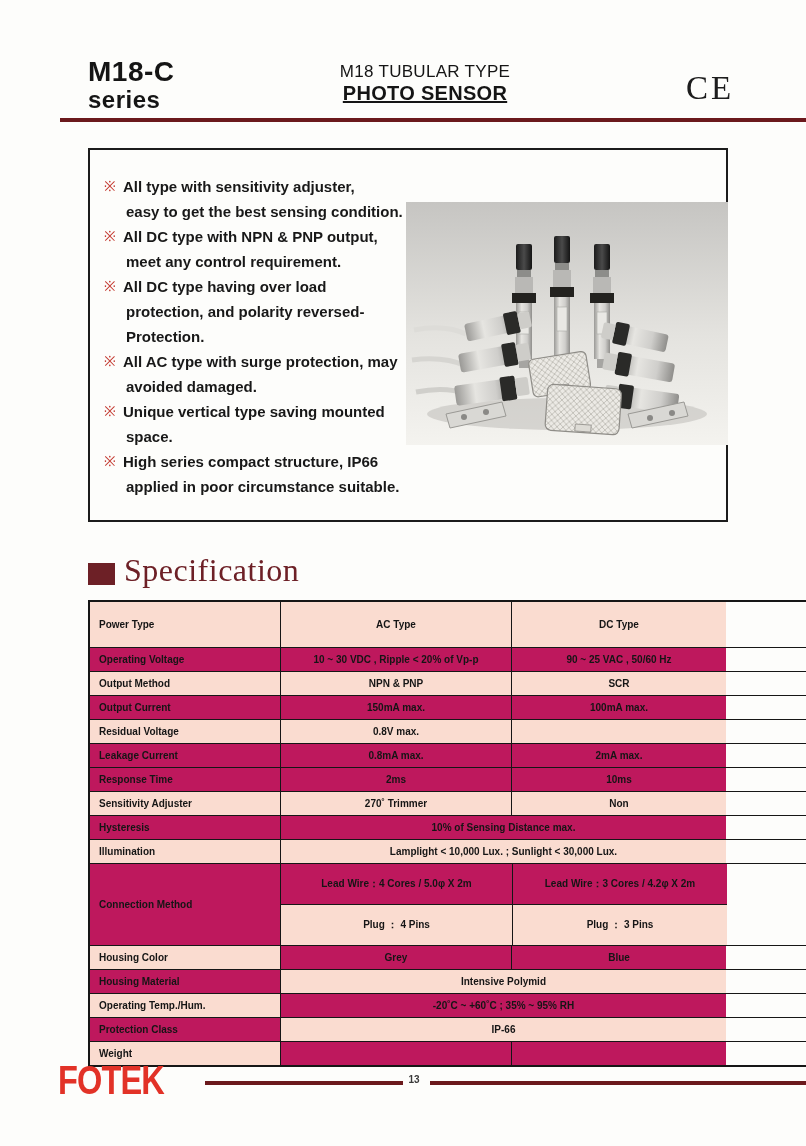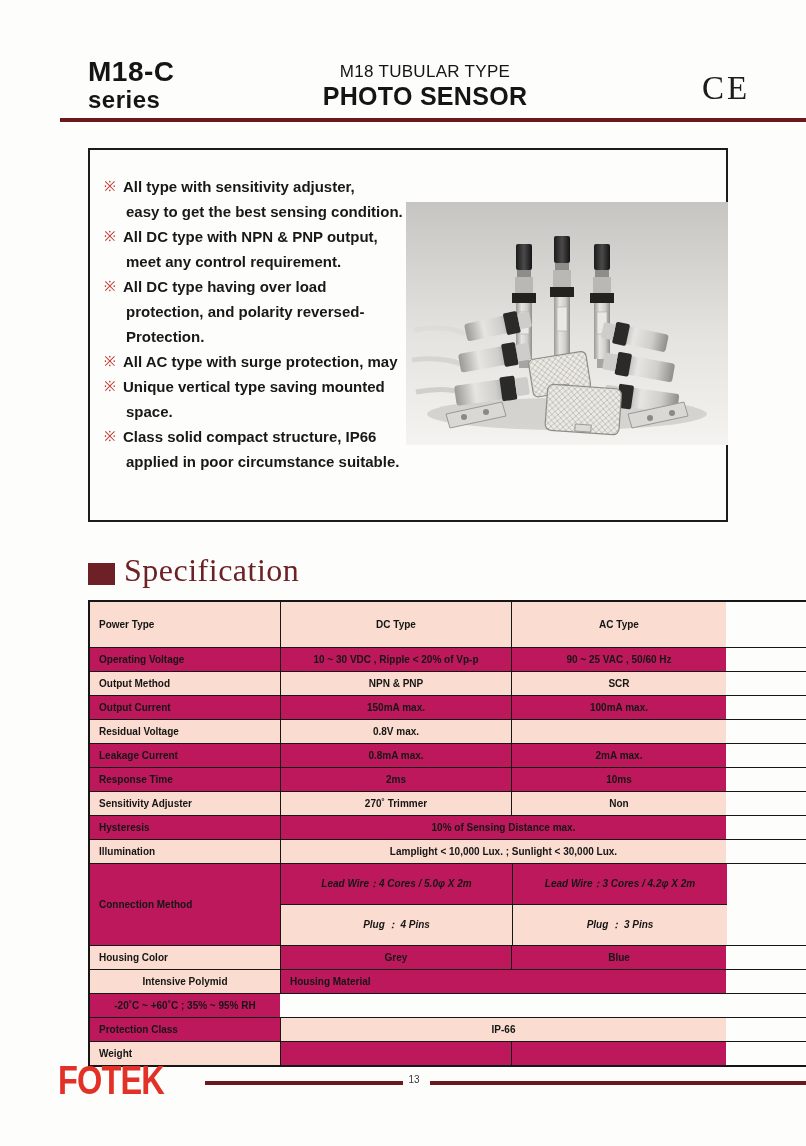--- a/index.html
+++ b/index.html
@@ -8,23 +8,23 @@
     position:relative; width:806px; height:1146px;
     background:#fdfdfb; margin:0 auto; overflow:hidden;
     font-family:"Liberation Sans", sans-serif; color:#151515;
   }
   
   .series-block { position:absolute; left:88px; top:58px; line-height:1; }
   .series-l1 { font-size:28px; font-weight:bold; letter-spacing:0.5px; }
   .series-l2 { font-size:24px; font-weight:bold; margin-top:2px; letter-spacing:0.5px; }
   .title-block { position:absolute; left:300px; top:62px; width:250px; text-align:center; line-height:1.15; }
   .title-l1 { font-size:17px; font-weight:normal; letter-spacing:0.3px; }
-  .title-l2 { font-size:25px; font-weight:bold; letter-spacing:0.3px; }
+  .title-l2 { font-size:20px; font-weight:bold; letter-spacing:0.3px;text-decoration:underline; }
   .ce-mark { position:absolute; left:686px; top:70px; font-family:"Liberation Serif", serif;
-             font-size:33px; font-weight:400; letter-spacing:3px; color:#1d1d1d;margin-left:16px; }
+             font-size:33px; font-weight:400; letter-spacing:3px; color:#1d1d1d; }
   .top-rule { position:absolute; left:60px; top:118px; width:746px; height:4px; background:#6b191c; }
 
   
   .feature-box { position:absolute; left:88px; top:148px; width:640px; height:374px;
                  border:2px solid #1c1c1c; background:#fdfdfb; }
   .features { position:absolute; left:14px; top:24px; width:310px;
               font-size:15px; font-weight:bold; line-height:25px; color:#181818; }
   .feat-line { display:flex; }
   .feat-mark { color:#c43b33; width:19px; flex:0 0 19px; font-weight:normal; font-size:14px; }
   .feat-cont { padding-left:22px; }
@@ -46,30 +46,30 @@
   .h45 > div { min-height:45px; }
   .h23 > div { min-height:23px; }
   .h44 > div { min-height:44px; }
   .cell { display:flex; align-items:center; justify-content:center; text-align:center;
           border-left:1.5px solid #161616; white-space:pre-line; padding:1px 4px; }
   .cell:first-child { border-left:none; }
   .lab { justify-content:flex-start; text-align:left; padding-left:9px; }
   .bp { background:#fadcd0; }
   .bg { background:#be185d; }
   .conn-right { border-left:1.5px solid #161616; display:grid; grid-template-columns:231px 215px; }
-  .conn-right > div { min-height:23px; display:flex; align-items:center; justify-content:center; padding:13px 4px;font-style:italic; }
+  .conn-right > div { min-height:23px; display:flex; align-items:center; justify-content:center; padding:13px 4px; }
   .conn-right > .cr2 { border-left:1.5px solid #161616; }
   .conn-right > .rb { border-top:1.5px solid #161616; }
 
   
   .fotek-logo { position:absolute; left:58px; top:1060px; color:#e23227; font-size:37px;
                 font-weight:bold; letter-spacing:-1px; transform:scaleX(0.88) scaleY(1.12);
                 transform-origin:left center; }
   .foot-line1 { position:absolute; left:205px; top:1081px; width:198px; height:4px; background:#6b191c; }
-  .foot-page  { position:absolute; left:402px; top:1074px; font-size:10px; color:#3a3a3a; width:24px; text-align:center; }
+  .foot-page  { position:absolute; left:402px; top:1074px; font-size:10px; color:#3a3a3a; width:24px; text-align:center;font-weight:bold; }
   .foot-line2 { position:absolute; left:430px; top:1081px; width:376px; height:4px; background:#6b191c; }
 </style>
 </head>
 <body>
 
 <div class="page">
 
   <div class="series-block">
     <div class="series-l1">M18-C</div>
     <div class="series-l2">series</div>
@@ -100,30 +100,31 @@
         <span class="feat-mark">※</span>
         <span>All DC type having over load</span>
       </div>
       <div class="feat-cont">protection, and polarity reversed-</div>
       <div class="feat-cont">Protection.</div>
 
       <div class="feat-line">
         <span class="feat-mark">※</span>
         <span>All AC type with surge protection, may</span>
       </div>
+      <div class="feat-cont">avoided damaged.</div>
 
       <div class="feat-line">
         <span class="feat-mark">※</span>
         <span>Unique vertical type saving mounted</span>
       </div>
       <div class="feat-cont">space.</div>
 
       <div class="feat-line">
         <span class="feat-mark">※</span>
-        <span>Class solid compact structure, IP66</span>
+        <span>High series compact structure, IP66</span>
       </div>
       <div class="feat-cont">applied in poor circumstance suitable.</div>
     </div>
 
     <svg class="photo" viewBox="0 0 322 243" xmlns="http://www.w3.org/2000/svg">
       <defs>
         <linearGradient id="pbg" x1="0" y1="0" x2="0" y2="1">
           <stop offset="0" stop-color="#c6c5c2"></stop>
             <stop offset="0.55" stop-color="#e4e3df"></stop>
             <stop offset="1" stop-color="#f4f3ef"></stop>
@@ -237,22 +238,22 @@
 
   <div class="sec-head">
     <div class="sec-square"></div>
     <div class="sec-title">Specification</div>
   </div>
 
   <div class="spec-table">
 
     <div class="row h45">
       <div class="cell lab bp">Power Type</div>
+      <div class="cell bp">AC Type</div>
       <div class="cell bp">DC Type</div>
-      <div class="cell bp">AC Type</div>
     </div>
 
     <div class="row h23">
       <div class="cell lab bg">Operating Voltage</div>
       <div class="cell bg">10 ~ 30 VDC , Ripple &lt; 20% of Vp-p</div>
       <div class="cell bg">90 ~ 25 VAC , 50/60 Hz</div>
     </div>
 
     <div class="row h23">
       <div class="cell lab bp">Output Method</div>
@@ -311,25 +312,26 @@
       </div>
     </div>
 
     <div class="row h23">
       <div class="cell lab bp">Housing Color</div>
       <div class="cell bg">Grey</div>
       <div class="cell bg">Blue</div>
     </div>
 
     <div class="row2 h23">
+      <div class="cell lab bg">Housing Material</div>
       <div class="cell bp">Intensive Polymid</div>
-      <div class="cell lab bg">Housing Material</div>
-    </div>
-
-    <div class="row2 h23">
+    </div>
+
+    <div class="row2 h23">
+      <div class="cell lab bp">Operating Temp./Hum.</div>
       <div class="cell bg">-20˚C ~ +60˚C ; 35% ~ 95% RH</div>
     </div>
 
     <div class="row2 h23">
       <div class="cell lab bg">Protection Class</div>
       <div class="cell bp">IP-66</div>
     </div>
 
     <div class="row h23">
       <div class="cell lab bp">Weight</div>

